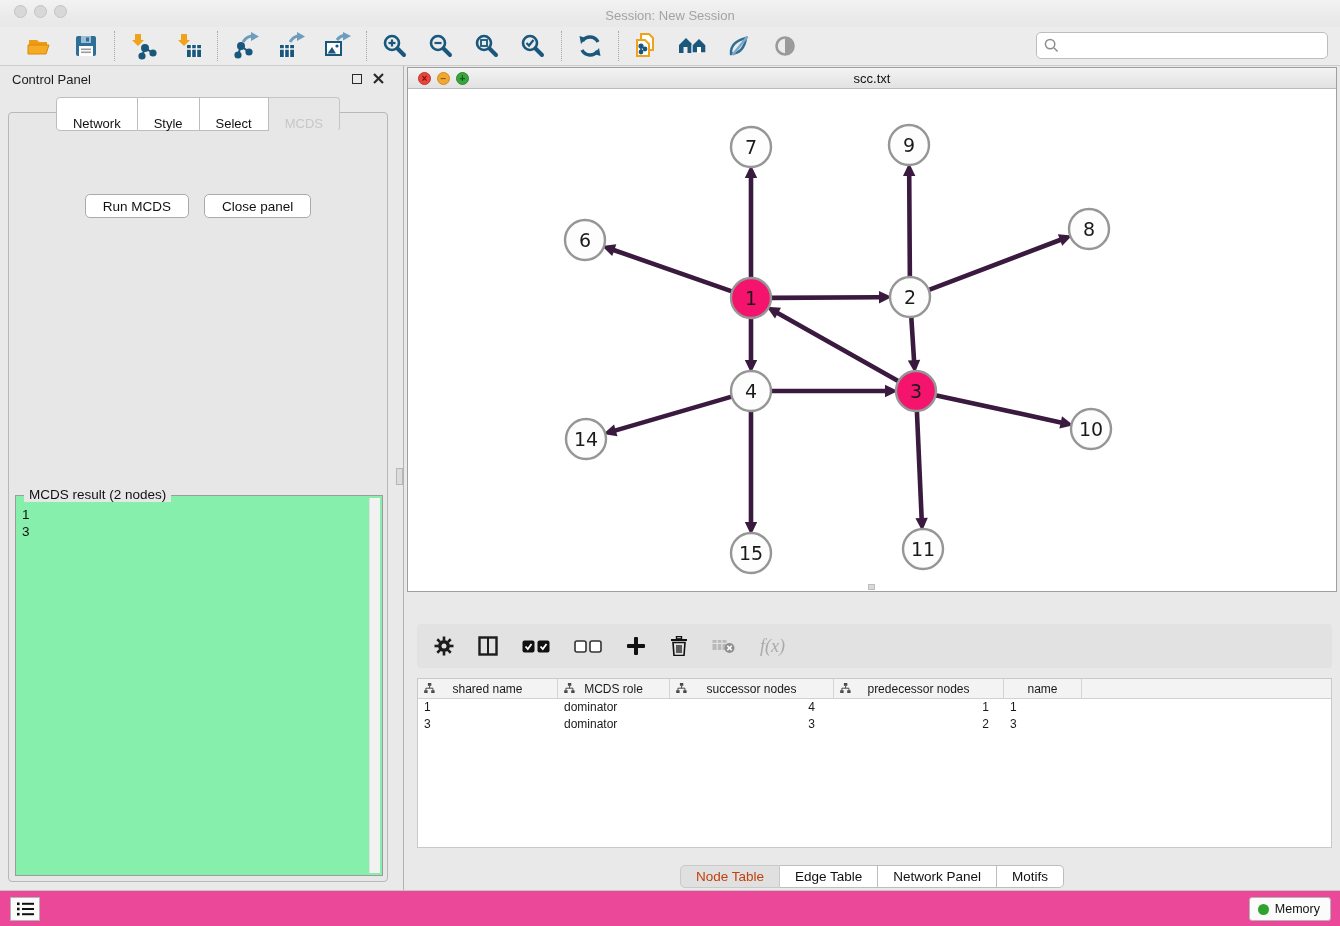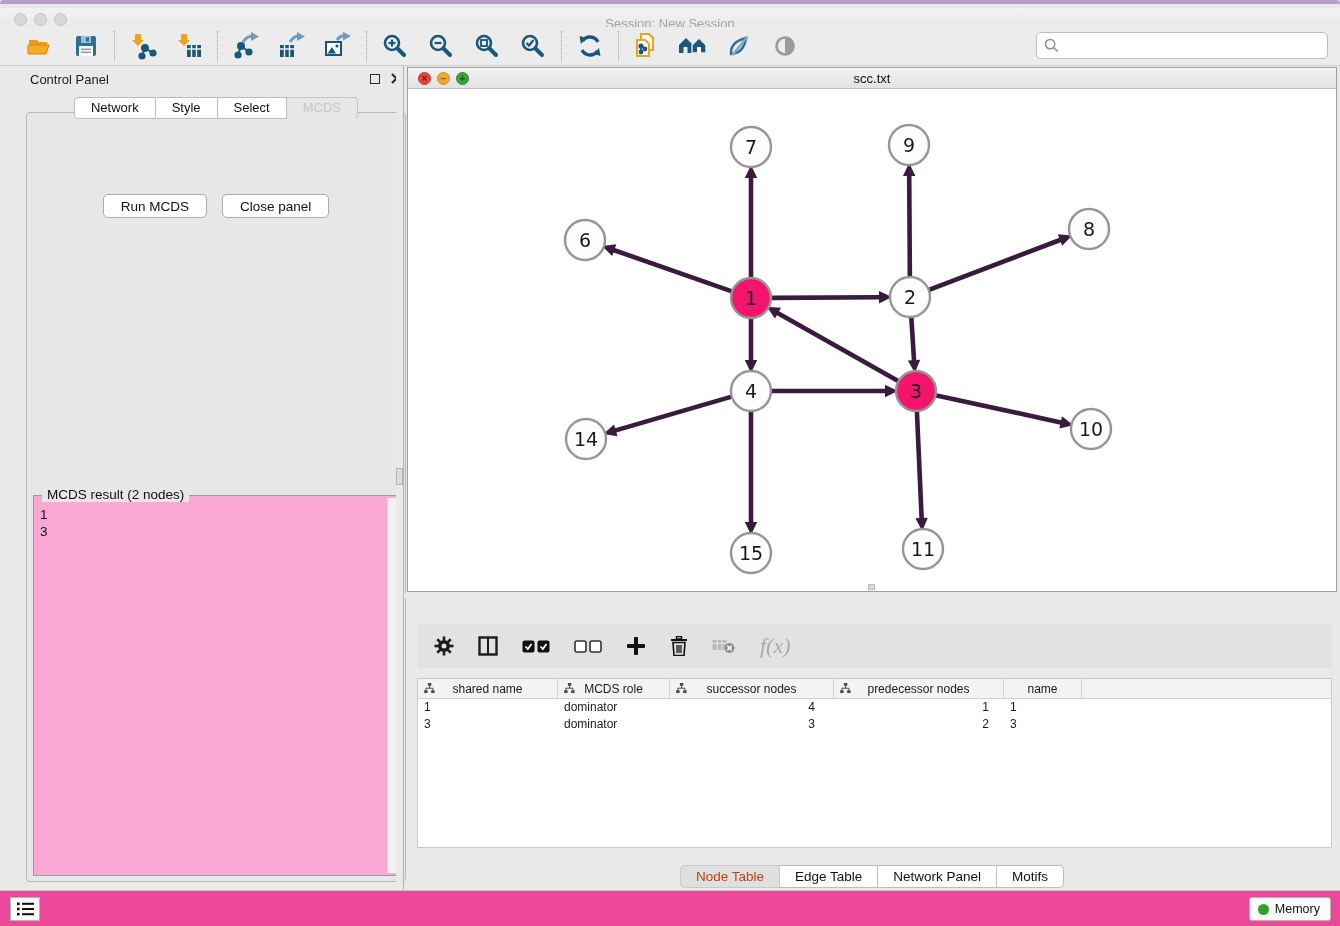--- a/index.html
+++ b/index.html
@@ -8,21 +8,21 @@
     font-family:"Liberation Sans", sans-serif;
     background:#e9e9e9;
     position:relative;
     overflow:hidden;
     font-size:13px;
     color:#1a1a1a;
   }
   
   .top-strip { position:absolute; top:0; left:0; width:1340px; height:4px;
     background:#b69dcc; border-radius:7px 7px 0 0; }
-  .titlebar { position:absolute; top:8px; left:0; width:1340px; height:23px;
+  .titlebar { position:absolute; top:0; left:0; width:1340px; height:23px;
     background:linear-gradient(#f2f2f2,#e8e8e8); }
   .tl-dot { position:absolute; top:5px; width:13px; height:13px; border-radius:50%;
     background:#d8d8d8; border:1px solid #c3c3c3; }
   .titlebar .t1{left:14px;} .titlebar .t2{left:34px;} .titlebar .t3{left:54px;}
   .win-title { position:absolute; top:4px; width:100%; text-align:center;
     line-height:23px; color:#a3a3a3; font-size:13px; }
   
   .toolbar { position:absolute; top:27px; left:0; width:1340px; height:39px;
     background:#ececec; border-bottom:1px solid #cccccc;
     display:flex; align-items:center; padding-left:12px; }
@@ -30,45 +30,45 @@
   .tb-sep { width:1px; height:30px; border-left:1px dotted #a5a5a5; }
   .tb-btn { width:30px; height:30px; display:flex; align-items:center; justify-content:center; cursor:pointer; }
   .search-wrap { position:absolute; right:12px; top:5px; width:292px; height:27px;
     background:#ffffff; border:1px solid #bdbdbd; border-radius:5px;
     display:flex; align-items:center; padding-left:7px; }
   .search-wrap input { border:none; outline:none; flex:1; height:22px; font-size:13px;
     font-family:"Liberation Sans",sans-serif; background:transparent; margin-left:5px;}
   
   .main { position:absolute; top:66px; left:0; width:1340px; height:824px; }
   
-  .control-panel { position:absolute; left:0; top:0; width:396px; height:824px;margin-left:18px; }
+  .control-panel { position:absolute; left:0; top:0; width:396px; height:824px; }
   .cp-header { position:absolute; top:0; left:0; width:100%; height:26px; }
   .cp-title { position:absolute; left:12px; top:6px; font-size:13px; color:#1c1c1c; }
   .panel-float { position:absolute; width:10px; height:10px; border:1.6px solid #2a2a2a; top:8px; cursor:pointer;}
   .panel-close { position:absolute; top:7px; cursor:pointer; }
   .cp-header .panel-float { right:34px; }
   .cp-header .panel-close { right:12px; }
   .cp-tabs { position:absolute; top:31px; left:0; width:100%; display:flex; justify-content:center; z-index:3; }
-  .cp-tab { height:22px; line-height:20px; padding:0 16px; background:#ffffff;
+  .cp-tab { height:22px; line-height:20px; padding:16px 16px; background:#ffffff;
     border:1px solid #bdbdbd; border-left:none; font-size:13px; color:#111; cursor:pointer; }
   .cp-tab:first-child { border-left:1px solid #bdbdbd; border-radius:4px 0 0 4px; }
   .cp-tab:last-child { border-radius:0 4px 4px 0; }
   .cp-tab.active { background:#e7e7e7; color:#c7c7c7; border-color:#c5c5c5; border-bottom-color:#e7e7e7; }
   .cp-body { position:absolute; top:46px; left:8px; width:380px; height:770px;
     background:#e7e7e7; border:1px solid #b8b8b8; border-radius:4px; }
   .opt-label { position:absolute; top:26px; width:100%; text-align:center; font-size:13.5px; color:#1a1a1a; }
   .dropdown { position:absolute; top:48px; left:37px; width:308px; height:23px;
     background:#ffffff; border:1px solid #ababab; border-radius:4px;
     display:flex; align-items:center; padding:0 6px 0 10px; cursor:pointer; }
   .dropdown .dd-value { flex:1; font-size:13.5px; color:#111; }
   .btn-row { position:absolute; top:81px; width:100%; display:flex; justify-content:center; gap:15px; }
   .push-btn { height:24px; padding:0 17px; background:#ffffff; border:1px solid #ababab;
     border-radius:5px; font-size:13.5px; color:#111; font-family:"Liberation Sans",sans-serif; cursor:pointer; }
   .result-box { position:absolute; left:6px; top:382px; width:368px; height:381px;
-    border:1px solid #9c9c9c; background:#f9a8d4; }
+    border:1px solid #9c9c9c; background:#86efac; }
   .result-legend { position:absolute; top:-9px; left:8px; background:#e7e7e7;
     padding:0 5px; font-size:13.5px; color:#111; }
   .result-text { position:absolute; top:10px; left:6px; right:14px; bottom:4px;
     white-space:pre; font-size:13.5px; line-height:17px; color:#111; overflow:hidden; }
   .result-scroll { position:absolute; top:2px; right:2px; bottom:2px; width:11px;
     background:#f2f2f2; border-left:1px solid #e0e0e0; }
   
   .v-splitter { position:absolute; left:396px; top:0; width:8px; height:824px; background:#e9e9e9; cursor:col-resize; }
   .v-splitter .line { position:absolute; right:0; top:0; width:1px; height:100%; background:#b3b3b3; }
   .v-splitter .grip { position:absolute; left:0; top:402px; width:7px; height:17px;
@@ -92,21 +92,21 @@
   .h-splitter { position:absolute; left:0; top:527px; width:936px; height:5px; background:#e9e9e9; cursor:row-resize; }
   
   .table-panel { position:absolute; left:0; top:532px; width:936px; height:292px; }
   .tp-header { position:absolute; top:0; left:0; width:100%; height:24px; }
   .tp-title { position:absolute; left:13px; top:5px; font-size:13px; color:#1c1c1c; }
   .tp-header .panel-float { right:33px; }
   .tp-header .panel-close { right:12px; }
   .tp-toolbar { position:absolute; top:26px; left:13px; width:915px; height:44px;
     background:#e2e2e2; border-radius:4px; display:flex; align-items:center; gap:24px; padding-left:17px; }
   .tp-tool { display:flex; align-items:center; justify-content:center; cursor:pointer; }
-  .fx-label { font-family:"Liberation Serif", serif; font-style:italic; font-size:22px; color:#a9a9a9; }
+  .fx-label { font-family:"Liberation Serif", serif; font-style:italic; font-size:18px; color:#a9a9a9; }
   .tp-table { position:absolute; top:80px; left:13px; width:915px; height:170px;
     background:#ffffff; border:1px solid #c9c9c9; font-size:12px; }
   .tp-thead { display:flex; height:20px; background:#f3f3f3; border-bottom:1px solid #d2d2d2; }
   .tp-th { display:flex; align-items:center; justify-content:center; gap:5px;
     border-right:1px solid #d4d4d4; color:#1a1a1a; position:relative; cursor:pointer;text-align:right; }
   .tp-th .th-icon { position:absolute; left:6px; top:4px; }
   .tp-tr { display:flex; height:17px; line-height:17px; cursor:pointer; }
   .tp-td { border-right:1px solid transparent; padding:0 6px; overflow:hidden; }
   .al-l { text-align:left; } .al-r { text-align:right; }
   .tp-tabs { position:absolute; top:267px; left:0; width:100%; display:flex; justify-content:center; }

